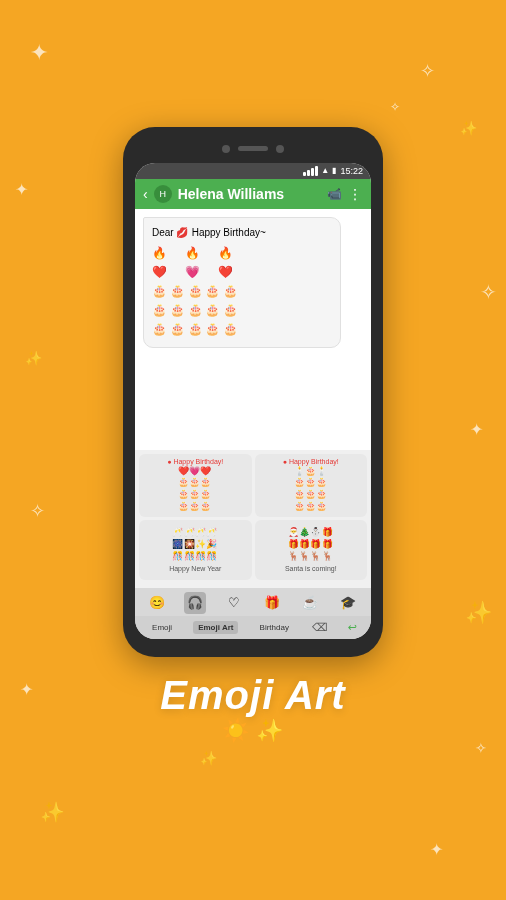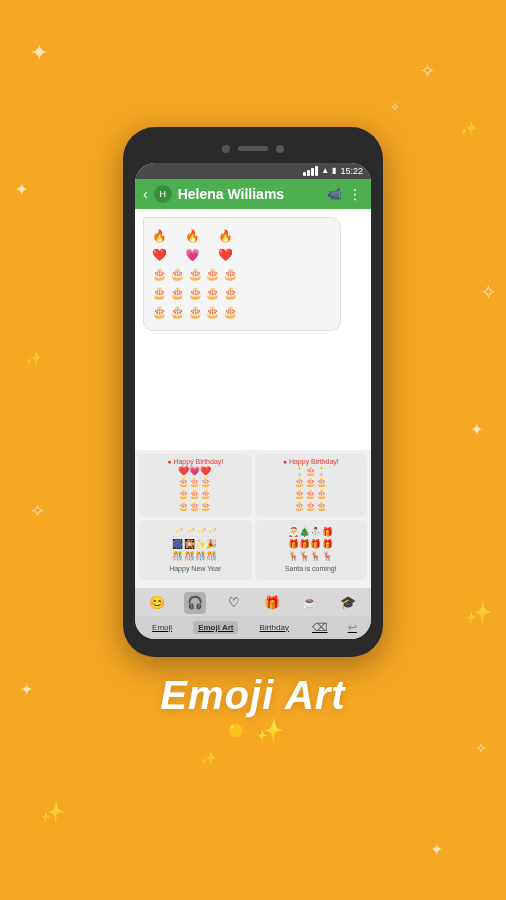--- a/index.html
+++ b/index.html
@@ -201,21 +201,20 @@
       background: #b0b0b0;
     }
 
     
     .keyboard-labels {
       background: #d0d0d0;
       display: flex;
       align-items: center;
       justify-content: space-around;
       padding: 3px 4px;
-      text-decoration: underline;
     }
     .kb-label {
       font-size: 8px;
       color: #333;
       padding: 2px 5px;
       border-radius: 3px;
       cursor: pointer;
     }
     .kb-label.active {
       background: #b8b8b8;
@@ -311,20 +310,21 @@
       </div>
       <span class="app-bar-title">Helena Williams</span>
       <div class="app-bar-actions">
         <span class="app-bar-video">📹</span>
         <span class="app-bar-more">⋮</span>
       </div>
     </div>
 
     <div class="chat-area">
       <div class="chat-bubble">
+        <div class="chat-bubble-header">Dear 💋 Happy Birthday~</div>
         <div class="emoji-art-display">
           <div class="emoji-row">
             <span>🔥</span>
               <span>　</span>
               <span>🔥</span>
               <span>　</span>
               <span>🔥</span>
           </div>
           <div class="emoji-row">
             <span>❤️</span>

